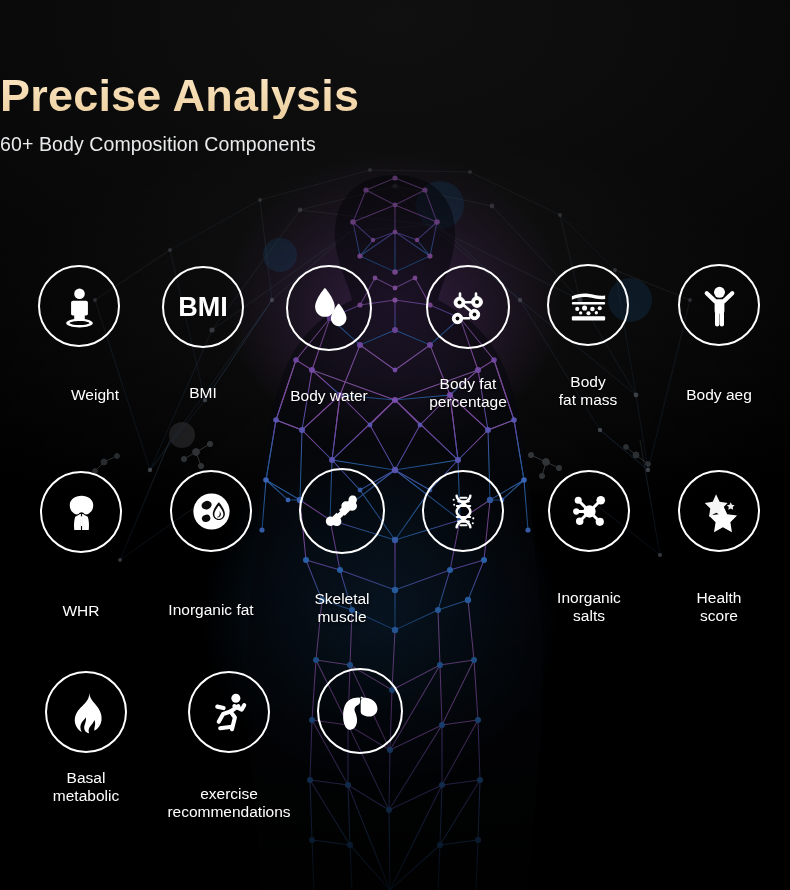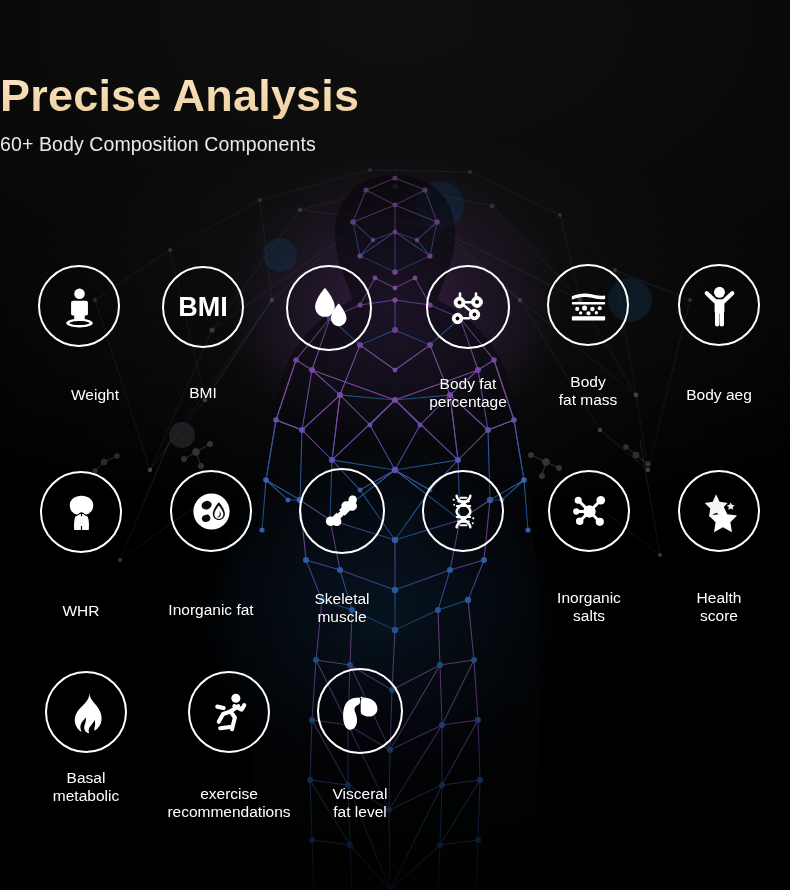--- a/index.html
+++ b/index.html
@@ -356,20 +356,21 @@
       </div>
       <div class="item" style="left: 249px; top: 265px; width: 160px;">
         <div class="circle" style="width: 86px; height: 86px;">
           <span style="display: flex; align-items: center; justify-content: center;">
             <svg width="49" height="49" viewBox="0 0 48 48" fill="#fff">
       <path d="M19.5 4c.6 0 9.6 11.3 9.6 18.2 0 5.6-4.3 10-9.6 10s-9.6-4.4-9.6-10C9.9 15.3 18.9 4 19.5 4z"></path>
       <path d="M33 19c.5 0 7.6 9 7.6 14.4 0 4.5-3.4 8-7.6 8s-7.6-3.5-7.6-8C25.4 28 32.5 19 33 19z"></path>
     </svg>
           </span>
         </div>
+        <div class="label" style="position: absolute; left: 0px; width: 160px; top: 113px;">Body water</div>
       </div>
       <div class="item" style="left: 388px; top: 265px; width: 160px;">
         <div class="circle" style="width: 84px; height: 84px;">
           <span style="display: flex; align-items: center; justify-content: center;">
             <svg width="48" height="48" viewBox="0 0 48 48" fill="#fff" stroke="#fff">
       <path d="M16 10.5v5M32 10.5v5M14 31v5" stroke-width="2.6" stroke-linecap="round"></path>
       <circle cx="15.5" cy="19.5" r="5.4"></circle>
               <circle cx="33" cy="19" r="5.4"></circle>
       <circle cx="13.5" cy="35.5" r="5.2"></circle>
               <circle cx="30.5" cy="31.5" r="5.2"></circle>
@@ -534,17 +535,15 @@
       <div class="item" style="left: 280px; top: 668px; width: 160px;">
         <div class="circle" style="width: 86px; height: 86px;">
           <span style="display: flex; align-items: center; justify-content: center;">
             <svg width="49" height="49" viewBox="0 0 48 48" fill="#fff">
       <path d="M22.6 10.2c.6 0 1 .7 1 1.5v2.5c0 1.5-.6 2.5-1.8 3.1-1.6.8-2.8 1.6-3.4 3.2-.5 1.4-.2 2.9.4 4.3 1.2 2.8 2 5.8 1.8 8.8-.2 3.4-1.7 6.6-4.5 7.9-2.6 1.2-5.5-.1-6.9-2.6-2-3.5-2.4-8-2.2-12.2.2-4.7 1.3-9.7 4.5-12.8 2.9-2.8 7-3.7 11.1-3.7z"></path>
       <path d="M26 10.4c4 0 8 .7 11 3.3 2 1.7 3.1 4.1 3.5 6.6.3 2-.2 4-1.5 5.6-1.6 2-4 3-6.5 3.1-2.3.1-4.4-.6-6.4-1.8-1.2-.7-1.9-1.8-1.9-3.2v-9.8c0-1 .3-1.9 1-2.6.2-.2.4-.3.8-.4v-.8z"></path>
       <path d="M24.8 9.2c.9.2 1.6.8 1.9 1.7l-1.3.6-1.5-.5c.2-.8.5-1.4.9-1.8z"></path>
     </svg>
           </span>
         </div>
-        <div class="label" style="position: absolute; left: 0px; width: 160px; top: 108px;">Visceral
-fat level</div>
       </div>
     </div>
 </div>
 
 </body></html>

